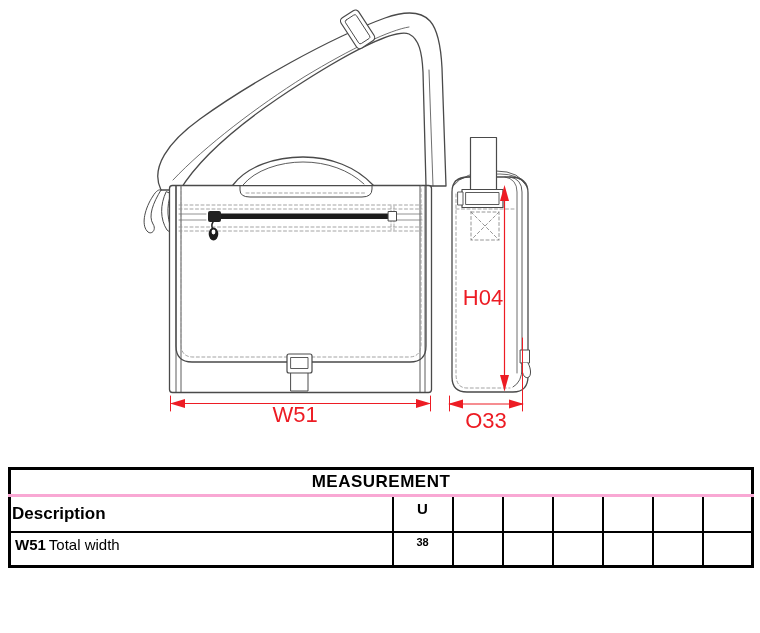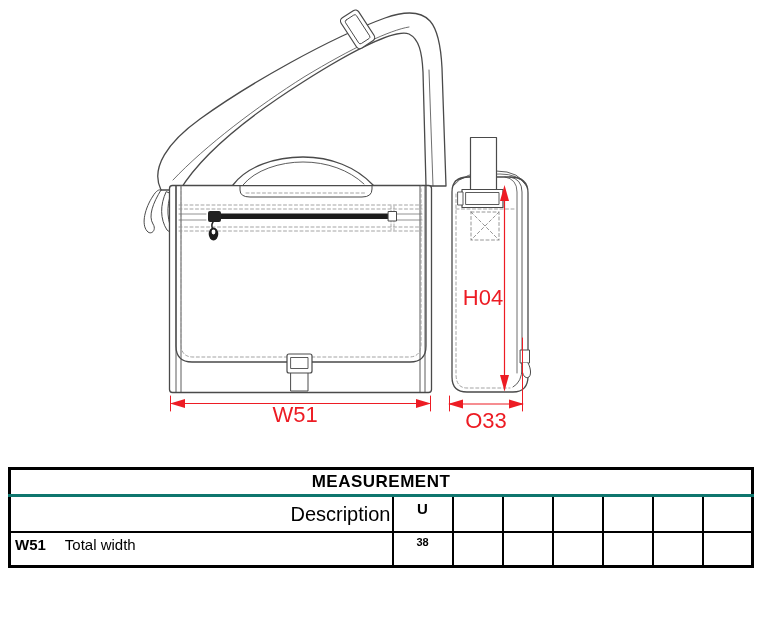--- a/index.html
+++ b/index.html
@@ -10,31 +10,31 @@
   #drawing{position:absolute;left:0;top:0;}
   .dim-label{font-family:"Liberation Sans",sans-serif;font-size:22px;}
   
   .meas-table{
     position:absolute;left:8px;top:467px;width:744px;
     border-collapse:collapse;table-layout:fixed;
     border:3px solid #000;
   }
   .meas-table td{border:2px solid #000;overflow:hidden;}
   .title-row td{
-    border-bottom:3px solid #0f766e;
+    border-bottom:3px solid #f9a8d4;
     font-weight:bold;font-size:17px;text-align:center;
     height:21px;padding:1px 0 2px 0;letter-spacing:0.5px;
   }
   .head-row td{height:30px;}
-  .desc-head{font-weight:normal;font-size:20px;text-align:right;vertical-align:middle;}
+  .desc-head{font-weight:bold;font-size:17px;text-align:left;vertical-align:middle;}
   .unit-head{font-weight:bold;font-size:15px;text-align:center;vertical-align:top;padding-top:3px;}
   .data-row td{height:28px;vertical-align:top;}
   .desc-cell{font-size:15px;padding:3px 0 0 4px;white-space:nowrap;}
   .desc-cell b{font-weight:bold;}
-  .desc-text{margin-left:19px;}
+  .desc-text{margin-left:3px;}
   .val-cell{font-size:11px;font-weight:bold;text-align:center;padding-top:3px;margin-top:29px;}
 </style>
 </head>
 <body>
 
 <svg id="drawing" width="760" height="462" viewBox="0 0 760 462" fill="none" stroke-linejoin="round" stroke-linecap="round">
 
   <g>
 
     <g stroke="#4a4a4a">

